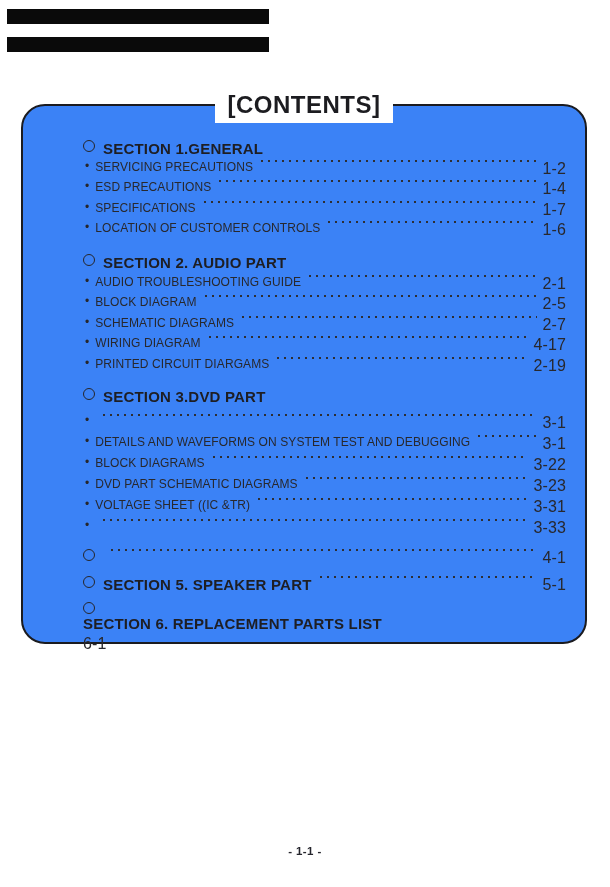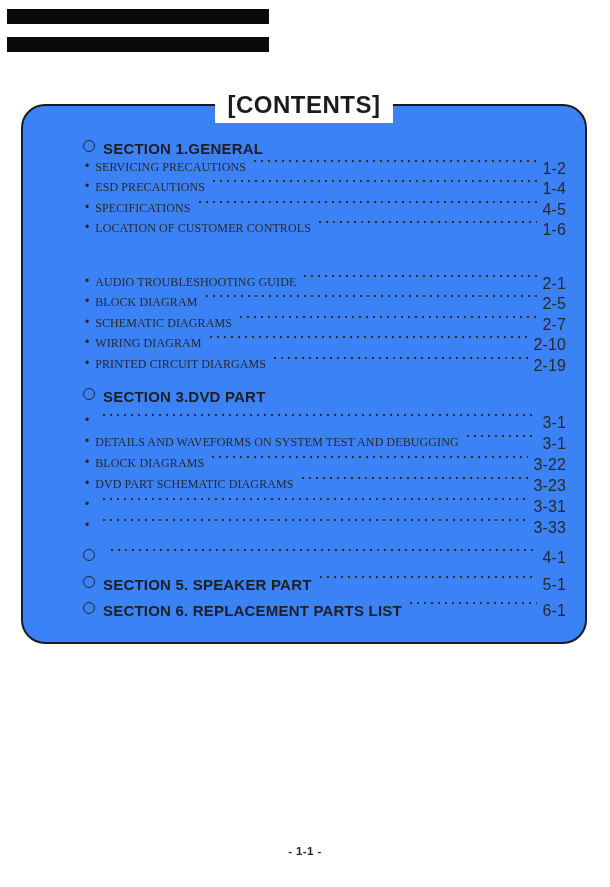--- a/index.html
+++ b/index.html
@@ -53,42 +53,42 @@
   .sec-label{
     font-size:15px;font-weight:700;letter-spacing:0.2px;
     color:#1e1e23;white-space:nowrap;
   }
   .bullet-icon{
     flex:none;font-size:12px;line-height:12px;
     margin:0 6px 1px 0;color:#26262b;
   }
   .item-label{
     font-size:12px;letter-spacing:0.1px;
-    color:#28282d;white-space:nowrap;font-family:Liberation Serif, serif;
+    color:#28282d;white-space:nowrap;
   }
   .leader{
     flex:1;height:2px;margin:0 6px 2px 8px;
     background:repeating-linear-gradient(to right,#2e2e33 0 2px,transparent 2px 7px);
   }
   .sec-row .leader{margin-bottom:3px;}
   .page-num{
     flex:none;font-size:16px;letter-spacing:0.1px;
     color:#28282d;white-space:nowrap;font-weight:400;
   }
   .footer-page{
     position:absolute;top:845px;left:0;width:100%;
     text-align:center;
     font-size:11.5px;font-weight:700;letter-spacing:0.4px;
     color:#25252c;
   }
   
   #s1h{top:34px;}   #s1i0{top:54px;}  #s1i1{top:74px;}  #s1i2{top:95px;}  #s1i3{top:115px;}
   #s2h{top:148px;}  #s2i0{top:169px;} #s2i1{top:189px;} #s2i2{top:210px;} #s2i3{top:230px;} #s2i4{top:251px;}
   #s3h{top:282px;}  #s3i0{top:308px;} #s3i1{top:329px;} #s3i2{top:350px;} #s3i3{top:371px;} #s3i4{top:392px;} #s3i5{top:413px;}
-  #s4h{top:443px;}  #s5h{top:470px;}  #s6h{top:496px;}
+  #s4h{top:443px;}  #s5h{top:470px;}  #s6h{top:496px;flex-direction:column;}
 </style>
 </head>
 <body>
 
 <div id="page">
 
   <div id="redaction-bar-1" class="redaction-bar"></div>
   <div id="redaction-bar-2" class="redaction-bar"></div>
 
   <div class="contents-box">
@@ -110,29 +110,33 @@
     <div id="s1i1" class="row item-row">
       <span class="bullet-icon">•</span>
       <span class="item-label">ESD PRECAUTIONS</span>
       <span class="leader"></span>
       <span class="page-num">1-4</span>
     </div>
     <div id="s1i2" class="row item-row">
       <span class="bullet-icon">•</span>
       <span class="item-label">SPECIFICATIONS</span>
       <span class="leader"></span>
-      <span class="page-num">4-5</span>
+      <span class="page-num">1-7</span>
     </div>
     <div id="s1i3" class="row item-row">
       <span class="bullet-icon">•</span>
       <span class="item-label">LOCATION OF CUSTOMER CONTROLS</span>
       <span class="leader"></span>
       <span class="page-num">1-6</span>
     </div>
 
+    <div id="s2h" class="row sec-row">
+      <span class="circle-icon"></span>
+      <span class="sec-label">SECTION 2. AUDIO PART</span>
+    </div>
     <div id="s2i0" class="row item-row">
       <span class="bullet-icon">•</span>
       <span class="item-label">AUDIO TROUBLESHOOTING GUIDE</span>
       <span class="leader"></span>
       <span class="page-num">2-1</span>
     </div>
     <div id="s2i1" class="row item-row">
       <span class="bullet-icon">•</span>
       <span class="item-label">BLOCK DIAGRAM</span>
       <span class="leader"></span>
@@ -141,21 +145,21 @@
     <div id="s2i2" class="row item-row">
       <span class="bullet-icon">•</span>
       <span class="item-label">SCHEMATIC DIAGRAMS</span>
       <span class="leader"></span>
       <span class="page-num">2-7</span>
     </div>
     <div id="s2i3" class="row item-row">
       <span class="bullet-icon">•</span>
       <span class="item-label">WIRING DIAGRAM</span>
       <span class="leader"></span>
-      <span class="page-num">2-10</span>
+      <span class="page-num">4-17</span>
     </div>
     <div id="s2i4" class="row item-row">
       <span class="bullet-icon">•</span>
       <span class="item-label">PRINTED CIRCUIT DIARGAMS</span>
       <span class="leader"></span>
       <span class="page-num">2-19</span>
     </div>
 
     <div id="s3h" class="row sec-row">
       <span class="circle-icon"></span>
@@ -179,20 +183,21 @@
       <span class="page-num">3-22</span>
     </div>
     <div id="s3i3" class="row item-row">
       <span class="bullet-icon">•</span>
       <span class="item-label">DVD PART SCHEMATIC DIAGRAMS</span>
       <span class="leader"></span>
       <span class="page-num">3-23</span>
     </div>
     <div id="s3i4" class="row item-row">
       <span class="bullet-icon">•</span>
+      <span class="item-label">VOLTAGE SHEET ((IC &amp;TR)</span>
       <span class="leader"></span>
       <span class="page-num">3-31</span>
     </div>
     <div id="s3i5" class="row item-row">
       <span class="bullet-icon">•</span>
       <span class="leader"></span>
       <span class="page-num">3-33</span>
     </div>
 
     <div id="s4h" class="row sec-row">

